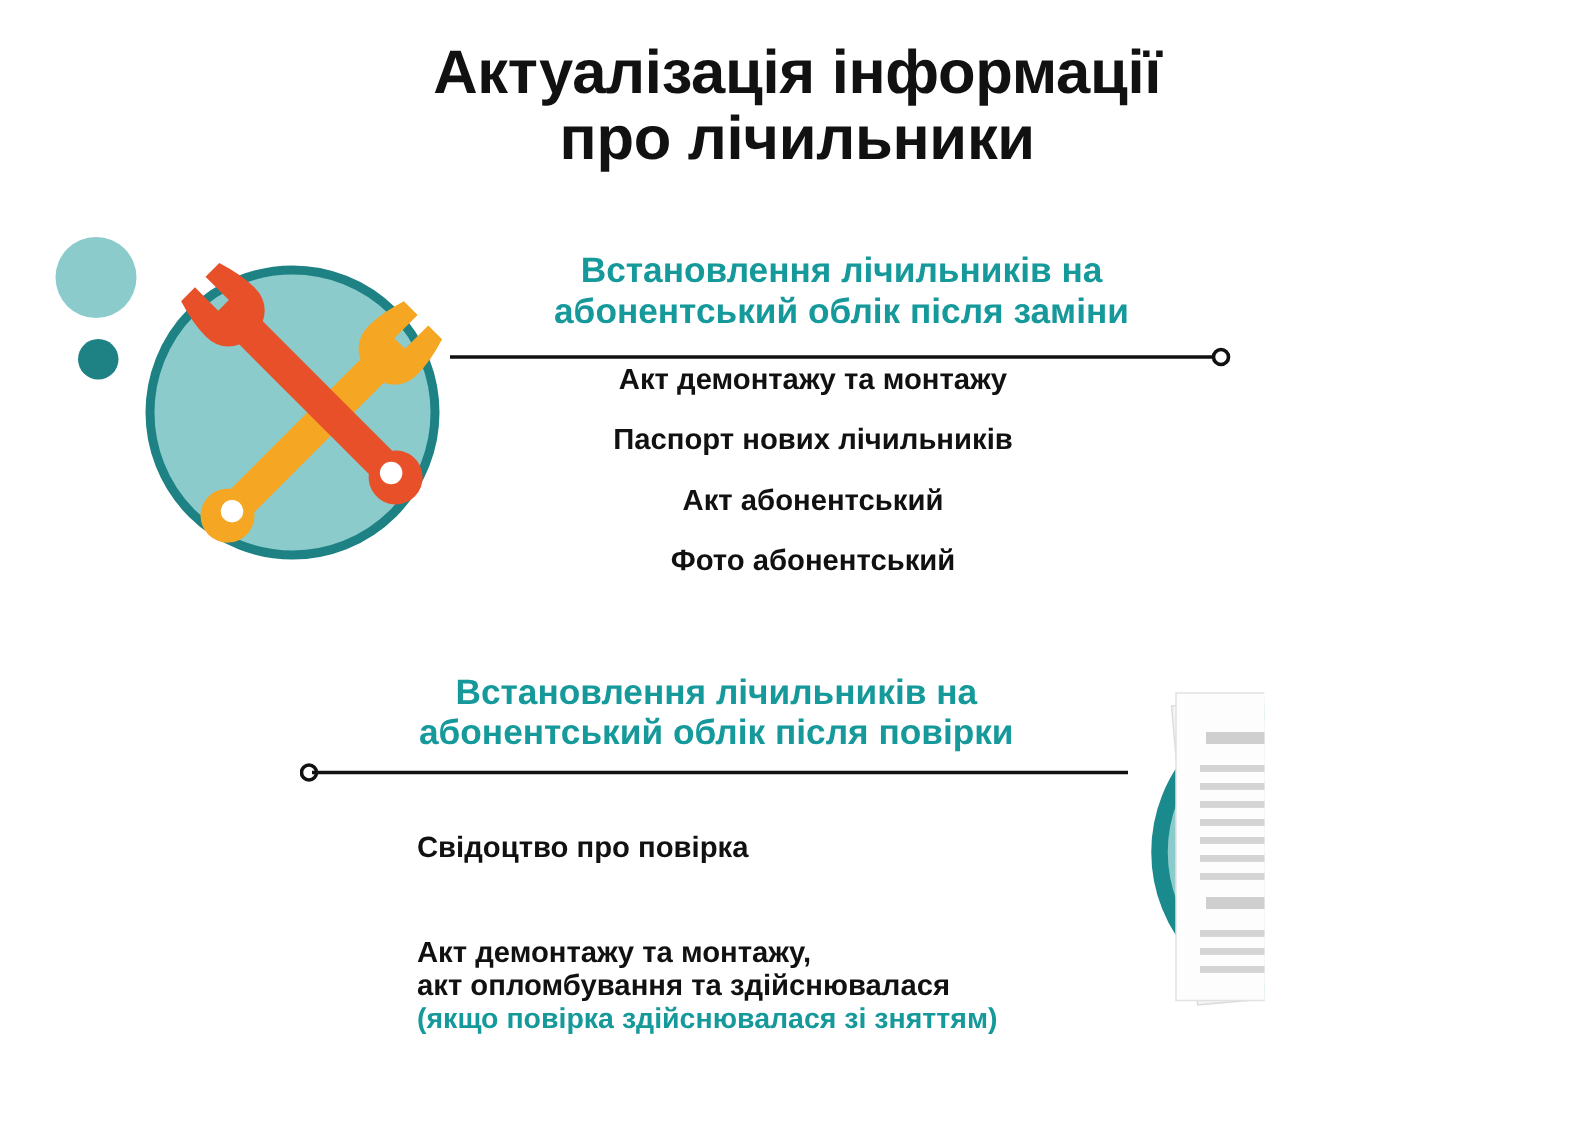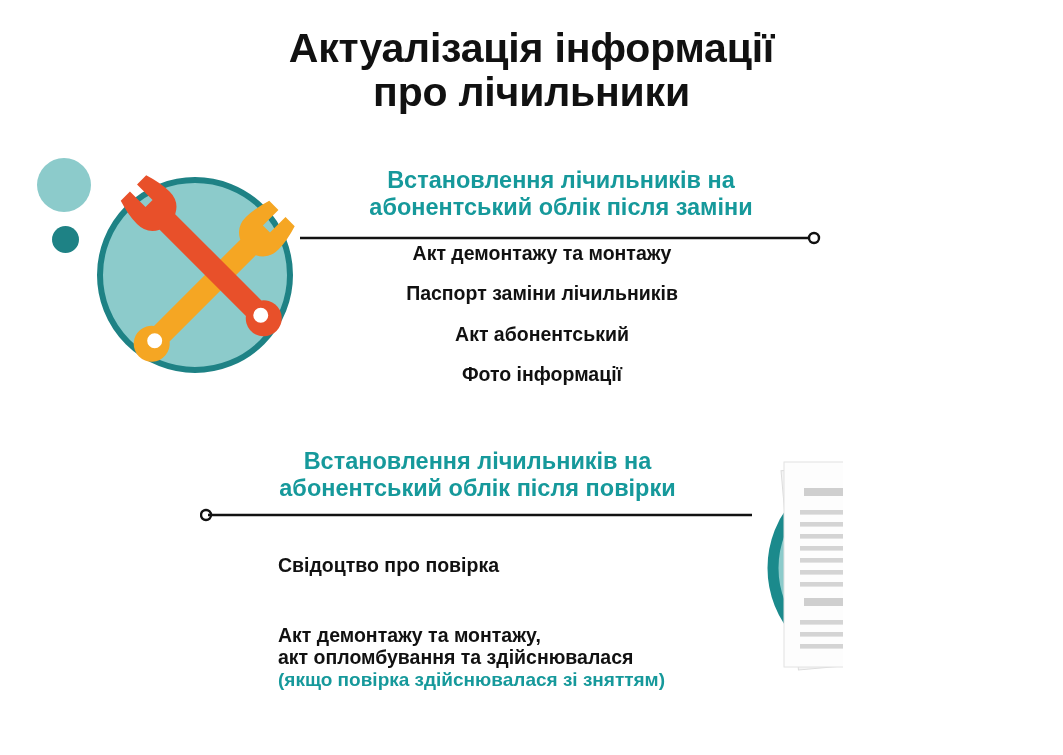--- a/index.html
+++ b/index.html
@@ -256,23 +256,23 @@
 
   <div id="sec1-rule">
     <svg width="522" height="14" viewBox="0 0 522 14" xmlns="http://www.w3.org/2000/svg">
       <line x1="0" y1="7" x2="512" y2="7" stroke="#111111" stroke-width="2.4"></line>
       <circle cx="514" cy="7" r="5" fill="#ffffff" stroke="#111111" stroke-width="2.4"></circle>
     </svg>
   </div>
 
   <div id="sec1-list">
     <div class="item">Акт демонтажу та монтажу</div>
-    <div class="item">Паспорт заміни лічильників</div>
+    <div class="item">Паспорт нових лічильників</div>
     <div class="item">Акт абонентський</div>
-    <div class="item">Фото інформації</div>
+    <div class="item">Фото абонентський</div>
   </div>
 
   <div id="sec2-head">Встановлення лічильників на
 абонентський облік після повірки</div>
 
   <div id="sec2-rule">
     <svg width="552" height="14" viewBox="0 0 552 14" xmlns="http://www.w3.org/2000/svg">
       <circle cx="6" cy="7" r="5" fill="#ffffff" stroke="#111111" stroke-width="2.4"></circle>
       <line x1="8" y1="7" x2="552" y2="7" stroke="#111111" stroke-width="2.4"></line>
     </svg>

